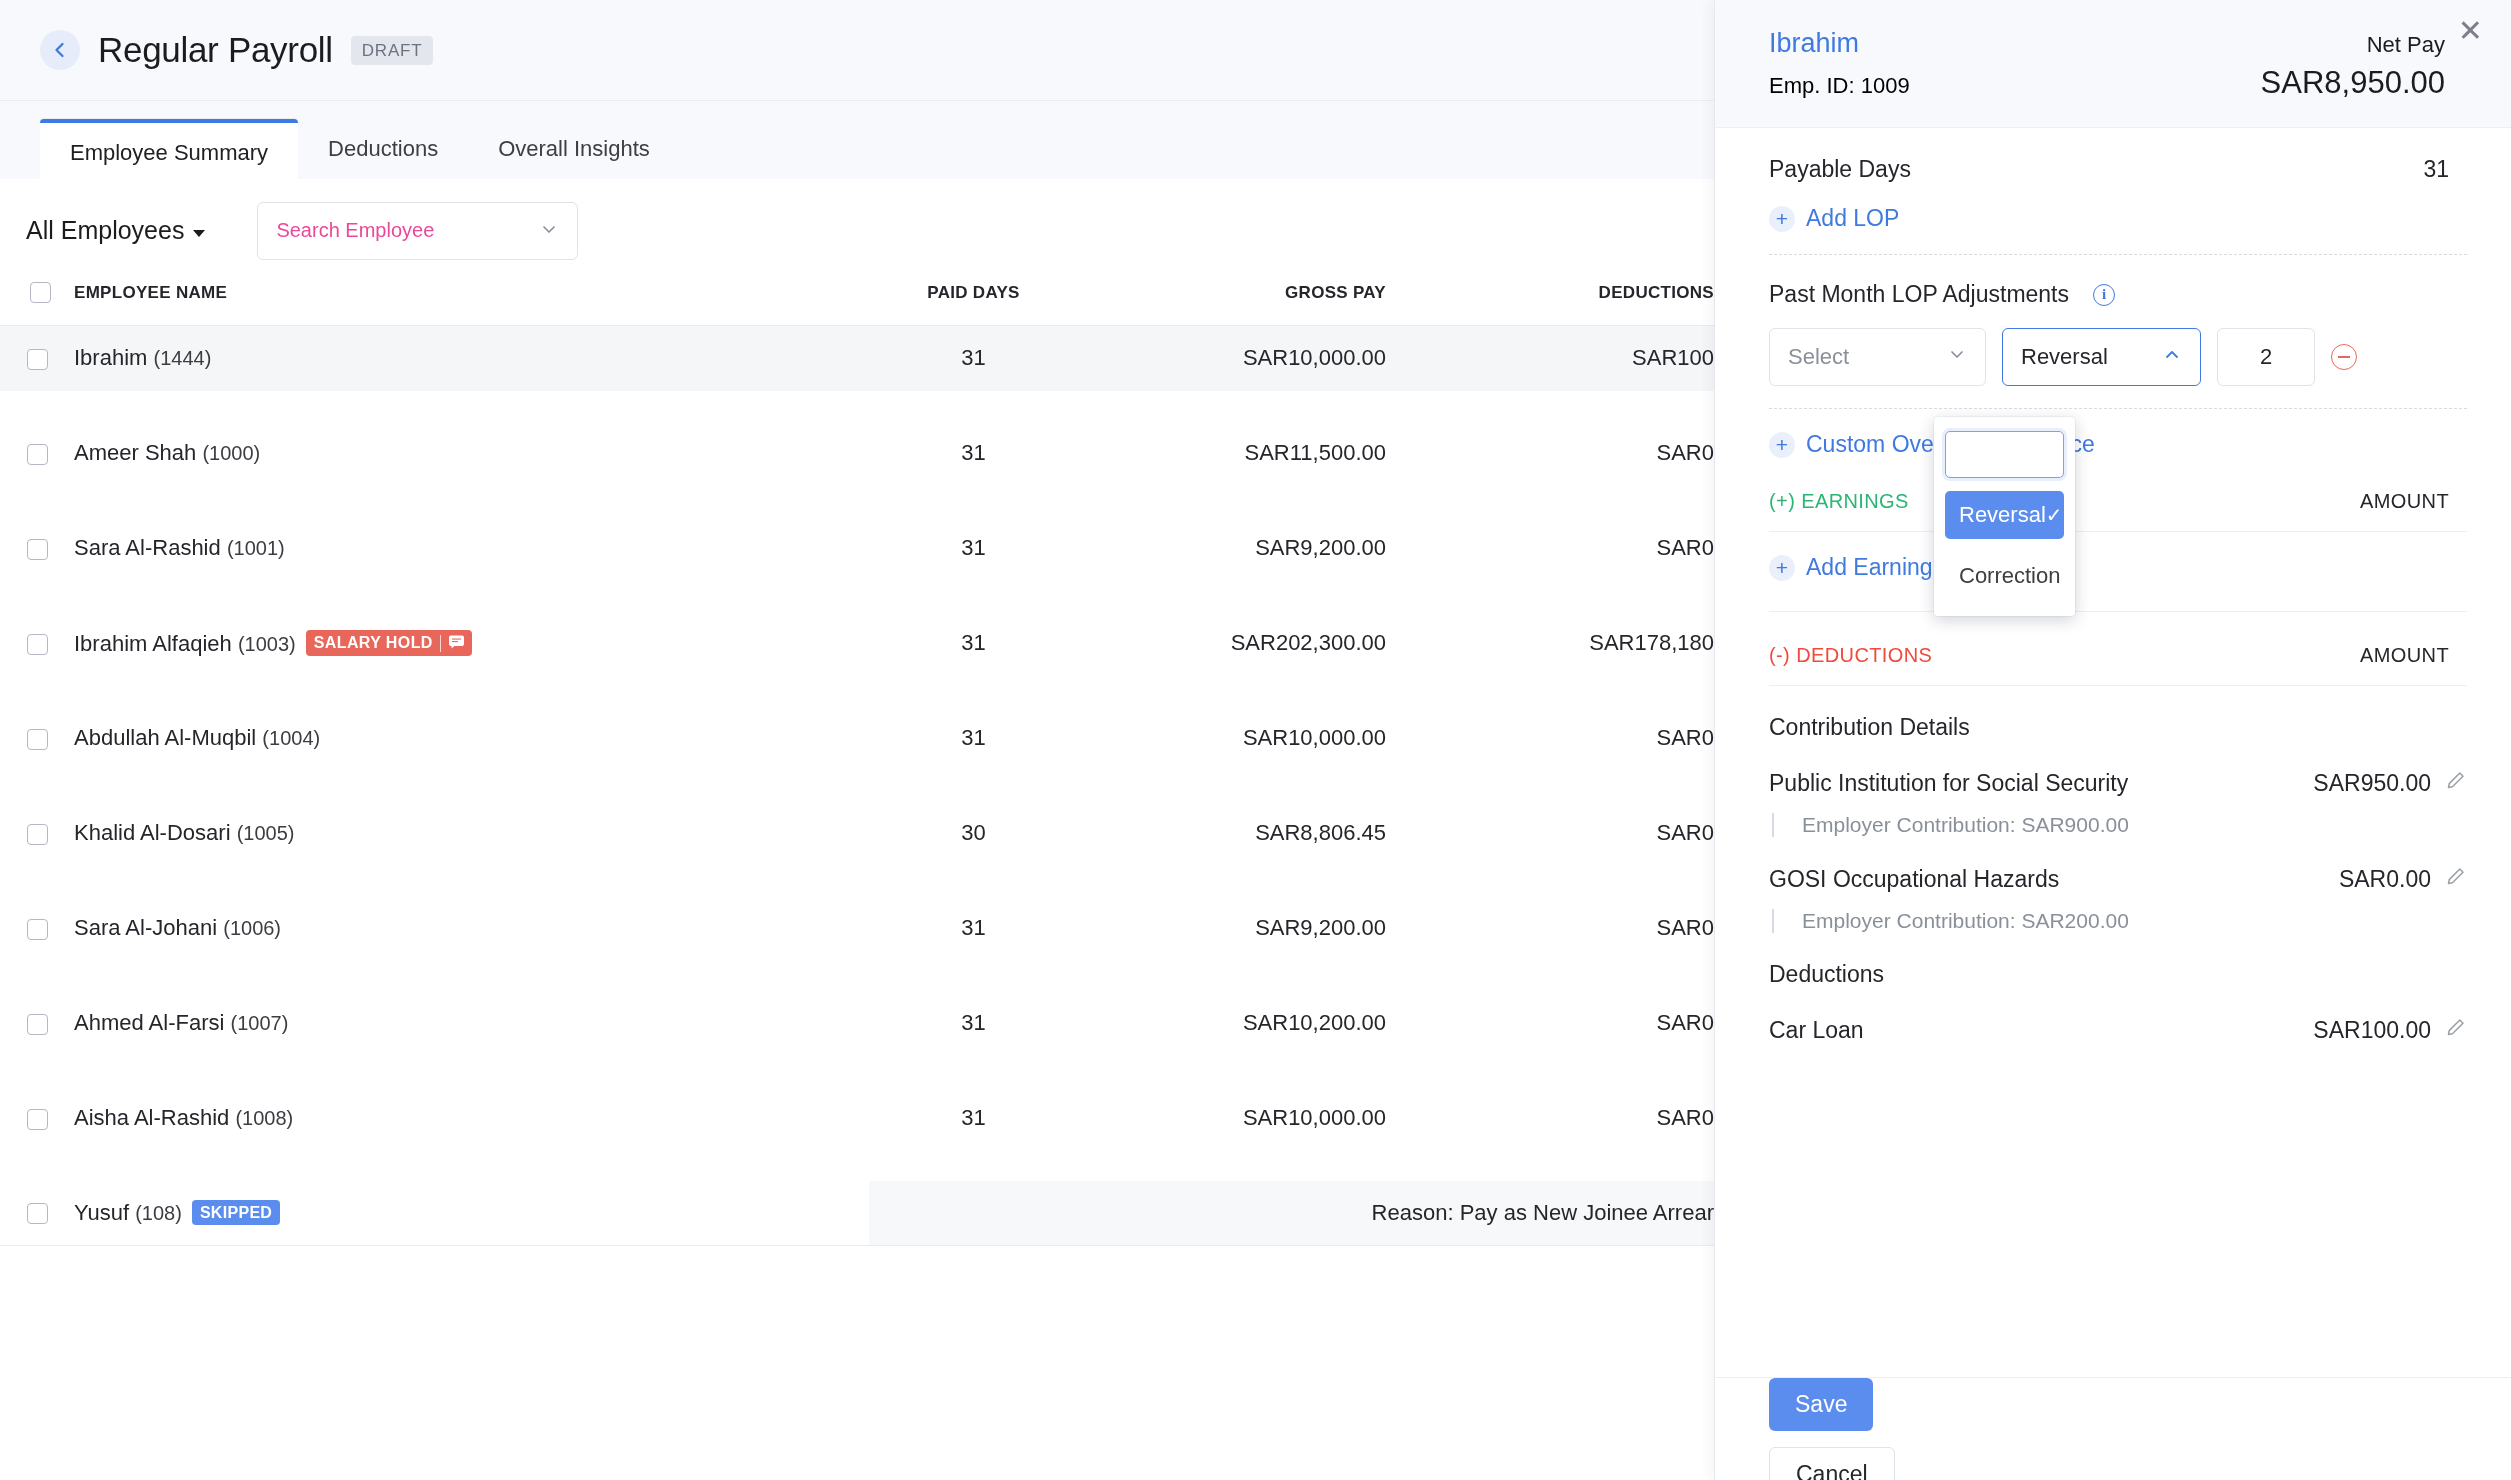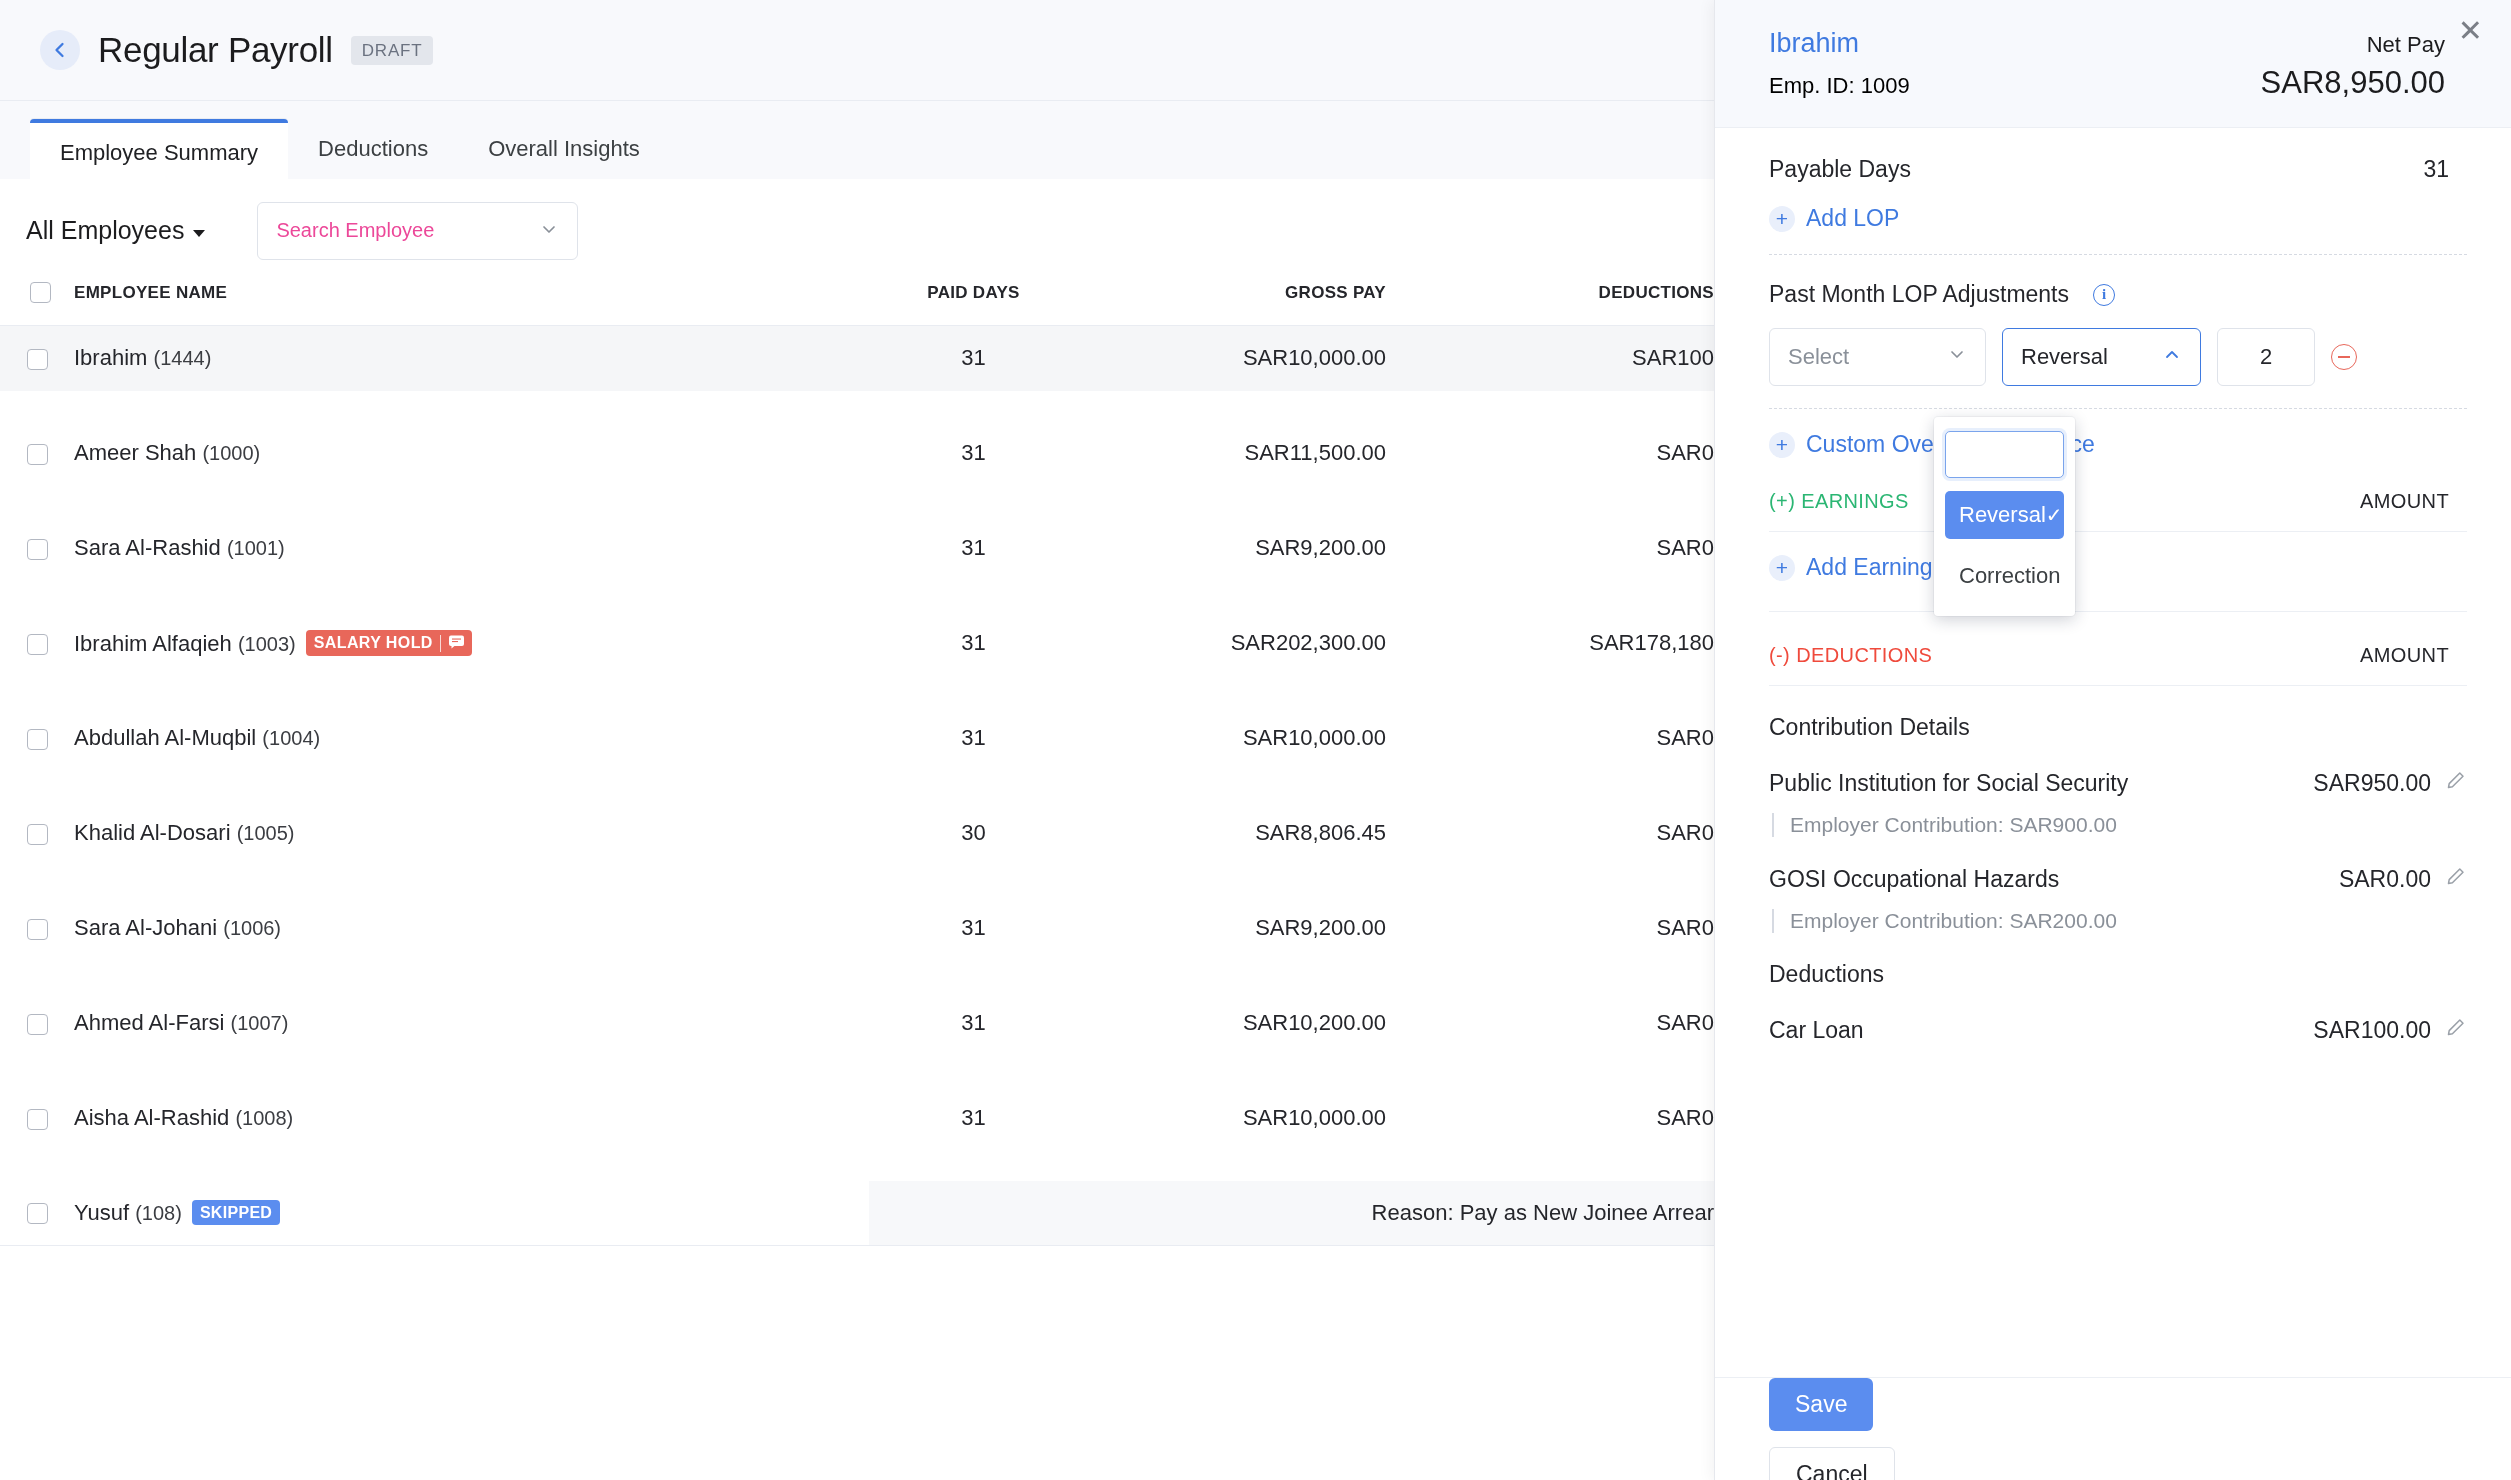--- a/index.html
+++ b/index.html
@@ -42,21 +42,21 @@
     background: #e3e6ec; color: #6b7280;
     font-size: 17px; letter-spacing: 0.8px;
     padding: 5px 11px 4px; border-radius: 4px;
   }
 
   .tabs-wrap {
     height: 78px;
     background: #f8f9fc;
     position: relative;
     display: flex; align-items: flex-end;
-    padding-left: 30px;
+    padding-left: 40px;
   }
   .tab {
     font-size: 22px; color: #3c4043;
     padding: 0 30px;
     height: 60px; line-height: 60px;
     cursor: pointer; position: relative;
   }
   .tab.active {
     background: #ffffff;
     border-top: 4px solid #3f7ae0;
@@ -283,21 +283,21 @@
   .line-item {
     display: flex; justify-content: space-between; align-items: center;
     font-size: 23px; color: #25262b;
     padding: 28px 0 0;
   }
   .line-item .amount { display: flex; align-items: center; gap: 14px; }
   .pencil { cursor: pointer; }
   .sub-note {
     font-size: 21px; color: #8a9099;
     border-left: 2px solid #d6dae2;
-    padding-left: 16px; margin-left: 3px;
+    padding-left: 28px; margin-left: 3px;
     margin-top: 16px;
   }
   .thin-sep { border-top: 1px solid #eceff4; margin-top: 30px; }
 
   .p-footer {
     position: absolute; left: 0; right: 0; bottom: 0;
     height: 104px;
     background: #fff;
     border-top: 1px solid #eceff4;
     display: flex; align-items: flex-start;

